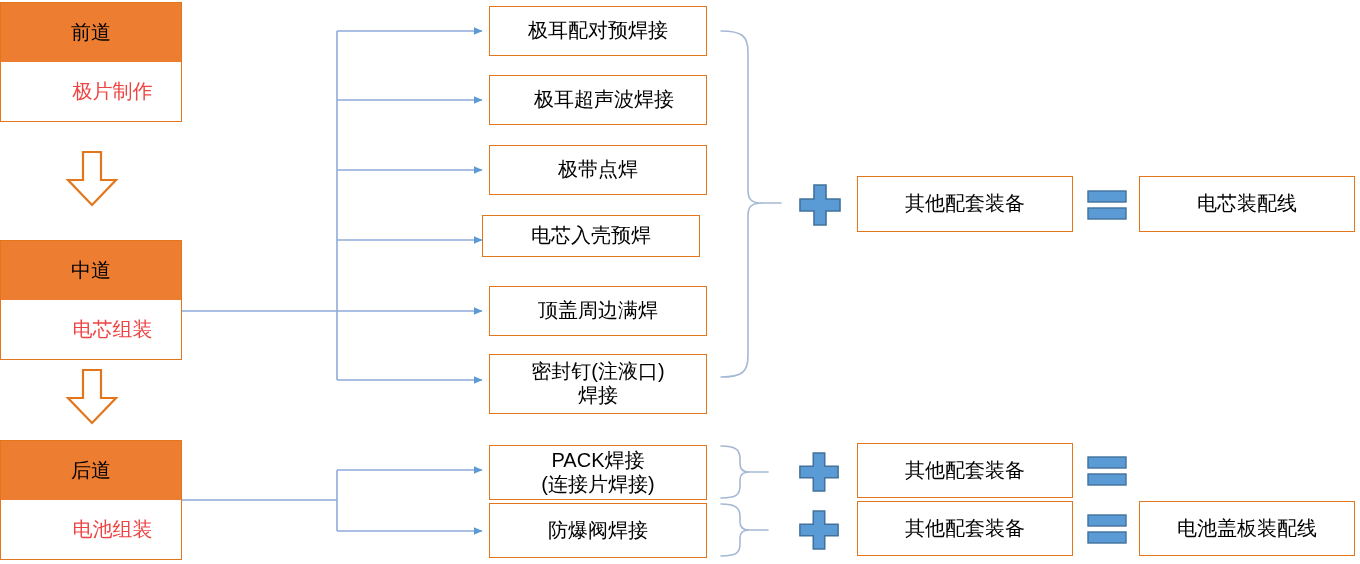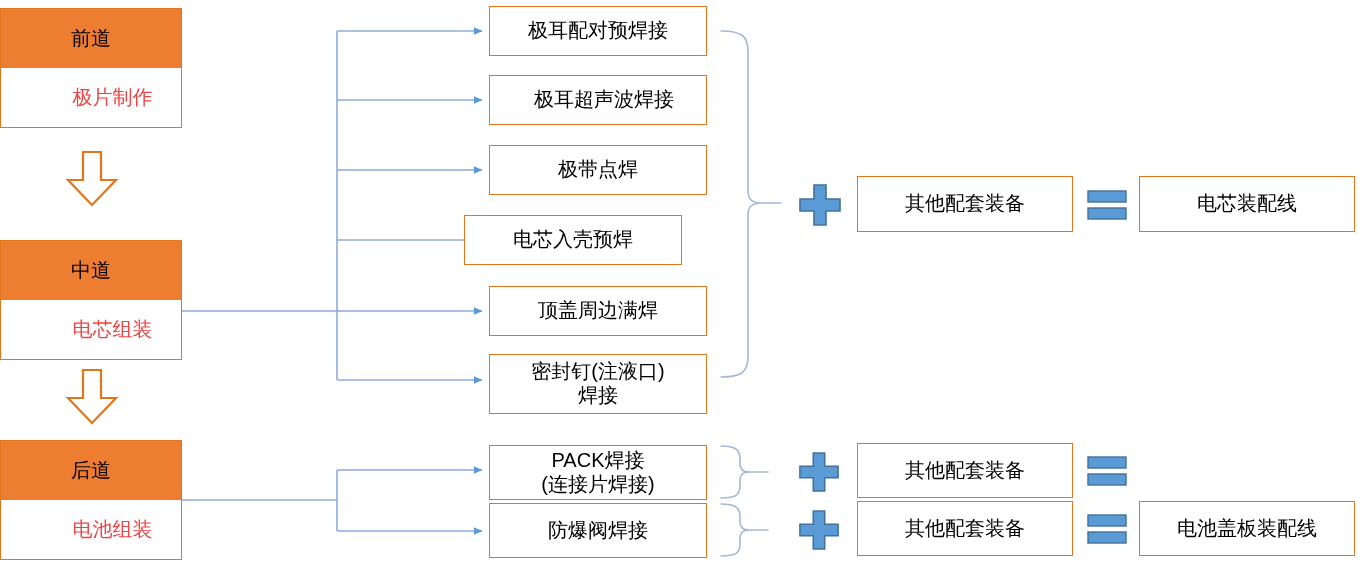--- a/index.html
+++ b/index.html
@@ -122,21 +122,21 @@
 
     <g stroke="#A5B9D4" stroke-width="1.6" fill="none" stroke-linecap="round">
       <path d="M721,504 C736,504 740,508 740,517
                L740,522 C740,528 743,530 749,530
                C743,530 740,532 740,538
                L740,544 C740,553 736,556 721,556"></path>
       <path d="M749,530 L768,530"></path>
     </g>
   </svg>
 
-  <div class="stage" style="left:0px; top:8px; width:182px; height:120px;">
+  <div class="stage" style="left:0px; top:2px; width:182px; height:120px;">
     <div class="stage-head">前道</div>
     <div class="stage-body">极片制作</div>
   </div>
 
   <div class="stage" style="left:0px; top:240px; width:182px; height:120px;">
     <div class="stage-head">中道</div>
     <div class="stage-body">电芯组装</div>
   </div>
 
   <div class="stage" style="left:0px; top:440px; width:182px; height:120px;">
@@ -151,21 +151,21 @@
   <svg class="down-arrow" style="left:64px; top:368px;" width="56" height="58" viewBox="0 0 56 58">
     <path d="M19,2 L37,2 L37,30 L52,30 L28,55 L4,30 L19,30 Z" fill="none" stroke="#E3751B" stroke-width="2.2"></path>
   </svg>
 
   <div class="obox" style="left:489px; top:6px; width:218px; height:50px;">极耳配对预焊接</div>
 
   <div class="obox" style="left:489px; top:75px; width:218px; height:50px;padding-left:12px;">极耳超声波焊接</div>
 
   <div class="obox" style="left:489px; top:145px; width:218px; height:50px;">极带点焊</div>
 
-  <div class="obox" style="left:464px; top:215px; width:218px; height:50px;">电芯入壳预焊</div>
+  <div class="obox" style="left:482px; top:215px; width:218px; height:42px;">电芯入壳预焊</div>
 
   <div class="obox" style="left:489px; top:286px; width:218px; height:50px;">顶盖周边满焊</div>
 
   <div class="obox" style="left:489px; top:354px; width:218px; height:60px;">密封钉(注液口)
 焊接</div>
 
   <div class="obox" style="left:489px; top:445px; width:218px; height:55px;">PACK焊接
 (连接片焊接)</div>
 
   <div class="obox" style="left:489px; top:503px; width:218px; height:55px;">防爆阀焊接</div>

